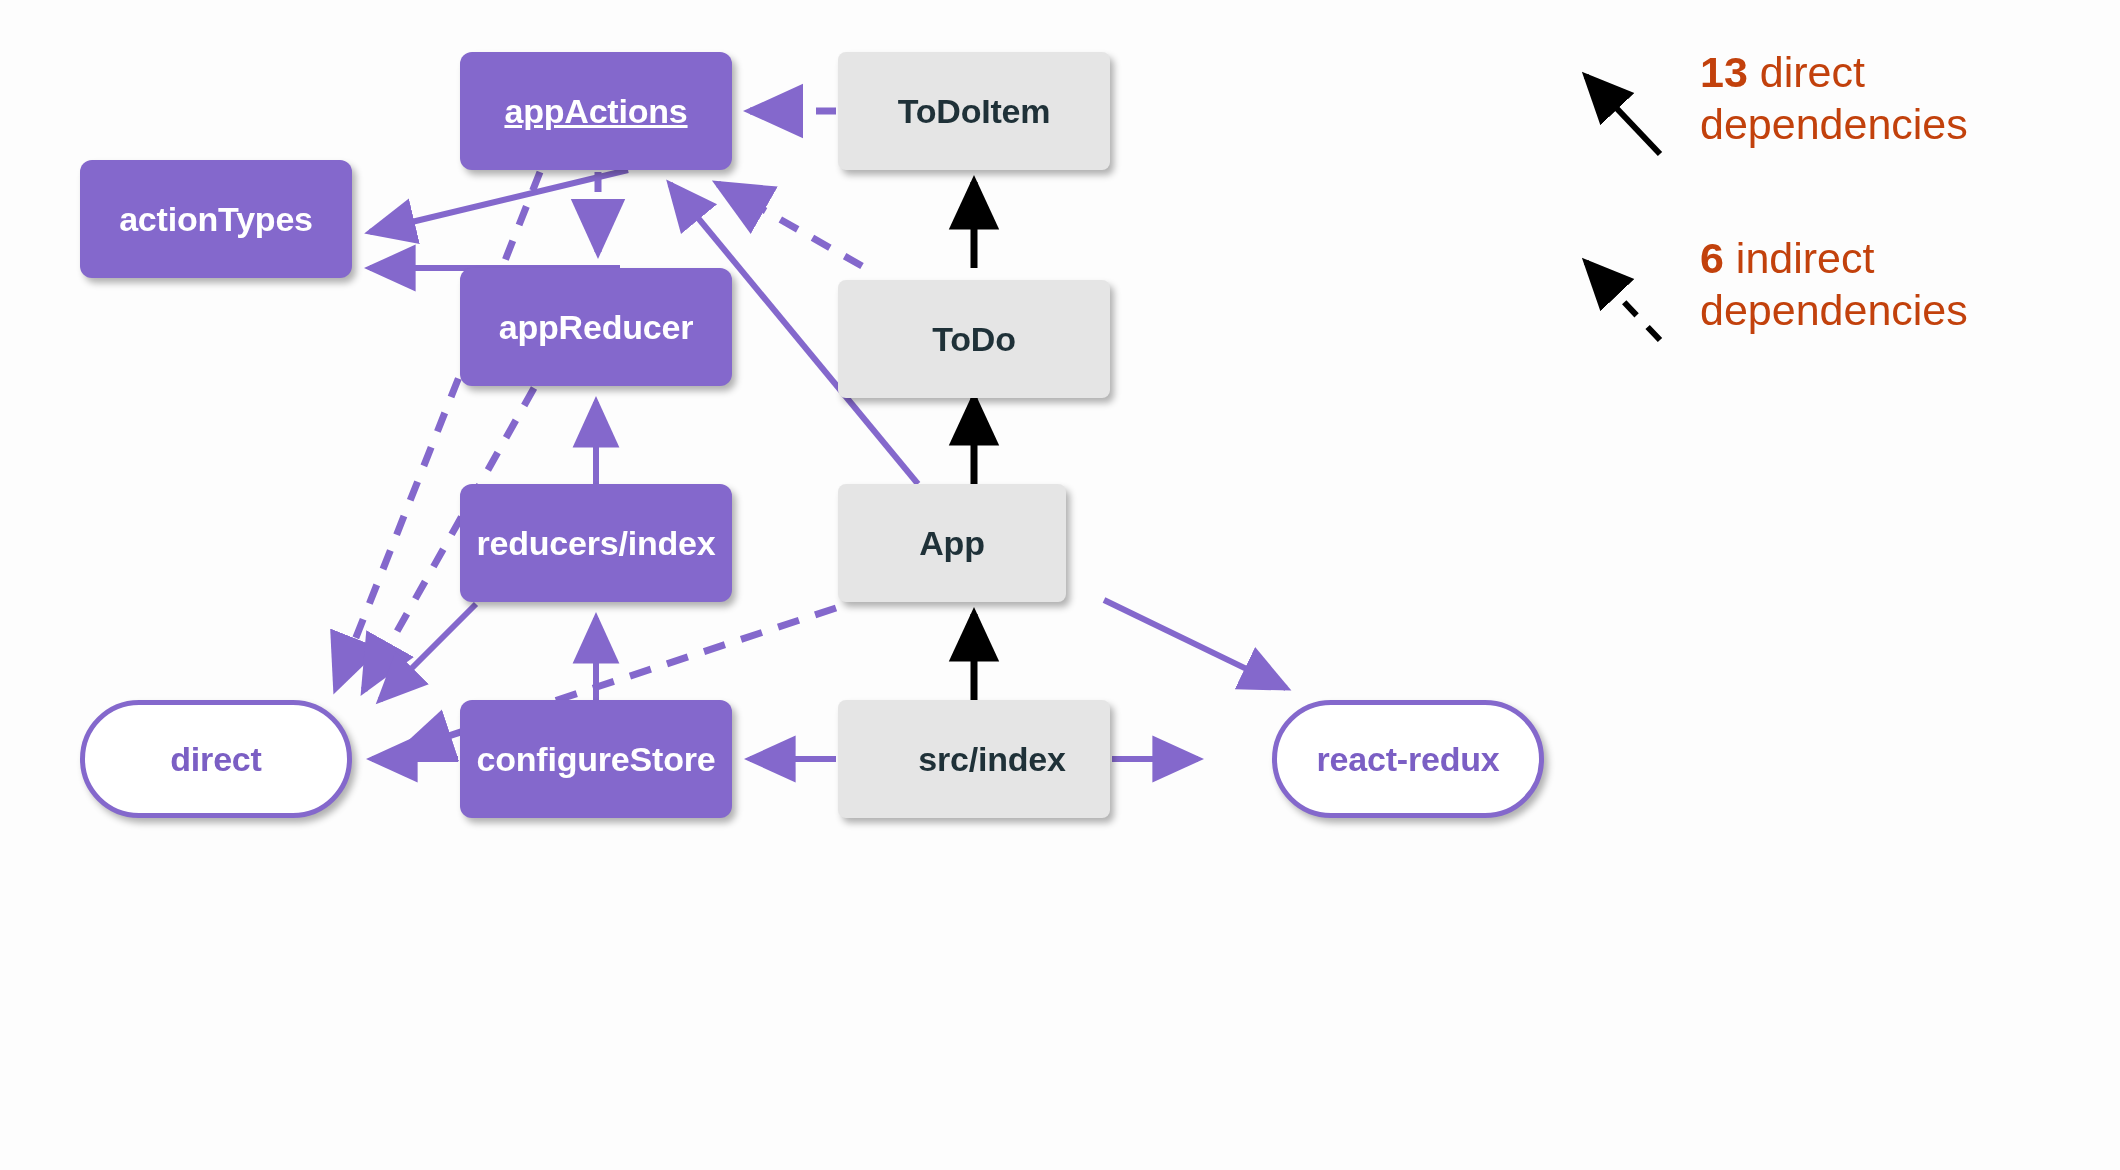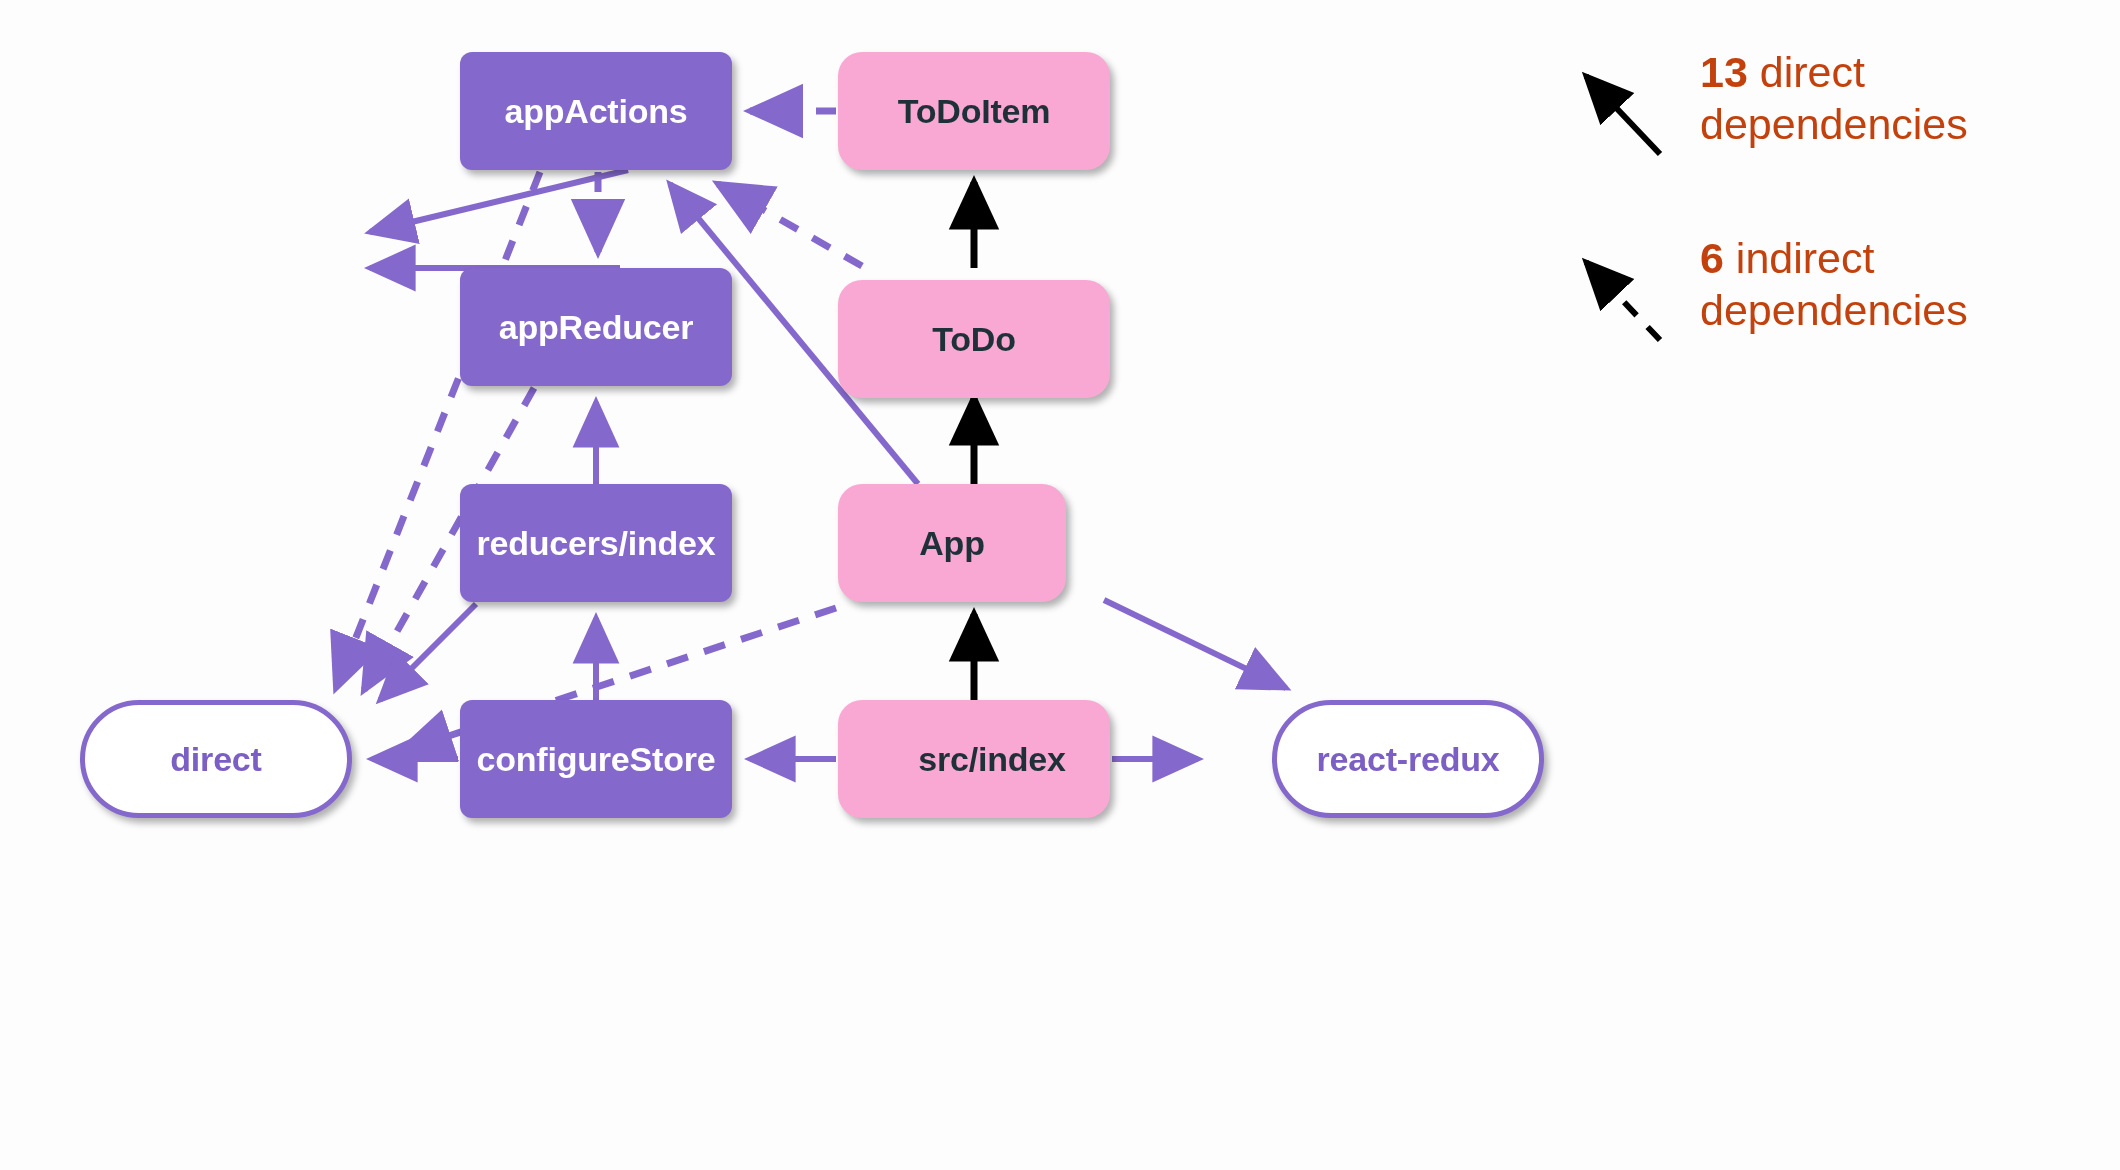--- a/index.html
+++ b/index.html
@@ -33,23 +33,23 @@
     letter-spacing: -0.2px;
     box-shadow: 4px 5px 7px rgba(0,0,0,0.30);
     user-select: none;
   }
   .node.module {
     background: #8468cc;
     color: #ffffff;
     border-radius: 12px;
   }
   .node.component {
-    background: #f9a8d4;
+    background: #e5e5e5;
     color: #1f3138;
-    border-radius: 24px;
+    border-radius: 8px;
   }
   .node.package {
     background: #ffffff;
     color: #7b5fc4;
     border: 5px solid #8468cc;
     border-radius: 70px;
   }
   #legend {
     position: absolute;
     left: 1570px;
@@ -127,28 +127,31 @@
 
     <path d="M 974 700 L 974 614" fill="none" stroke="#000000" stroke-width="7" marker-end="url(#ah-black)"></path>
 
     <path d="M 836 759 L 750 759" fill="none" stroke="#8468cc" stroke-width="6" marker-end="url(#ah-purple)"></path>
 
     <path d="M 1112 759 L 1198 759" fill="none" stroke="#8468cc" stroke-width="6" marker-end="url(#ah-purple)"></path>
 
     <path d="M 1104 600 L 1286 688" fill="none" stroke="#8468cc" stroke-width="6" marker-end="url(#ah-purple)"></path>
   </svg>
 
-  <div class="node module" style="left:460px;top:52px;width:272px;height:118px;">
+  <div class="node module" style="left:460px;top:52px;width:272px;height:118px;text-decoration:underline;">
     <span>appActions</span>
   </div>
 
   <div class="node component" style="left:838px;top:52px;width:272px;height:118px;">
     <span>ToDoItem</span>
   </div>
 
+  <div class="node module" style="left:80px;top:160px;width:272px;height:118px;">
+    <span>actionTypes</span>
+  </div>
 
   <div class="node module" style="left:460px;top:268px;width:272px;height:118px;">
     <span>appReducer</span>
   </div>
 
   <div class="node component" style="left:838px;top:280px;width:272px;height:118px;">
     <span>ToDo</span>
   </div>
 
   <div class="node module" style="left:460px;top:484px;width:272px;height:118px;">

